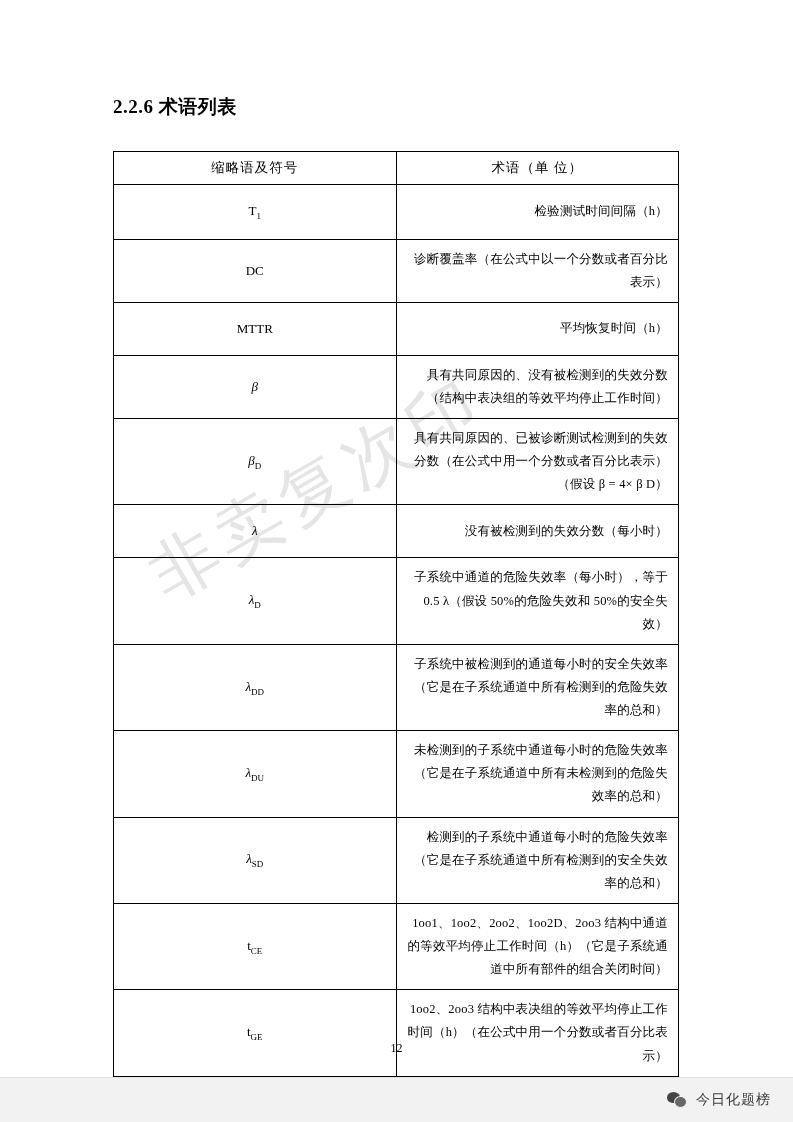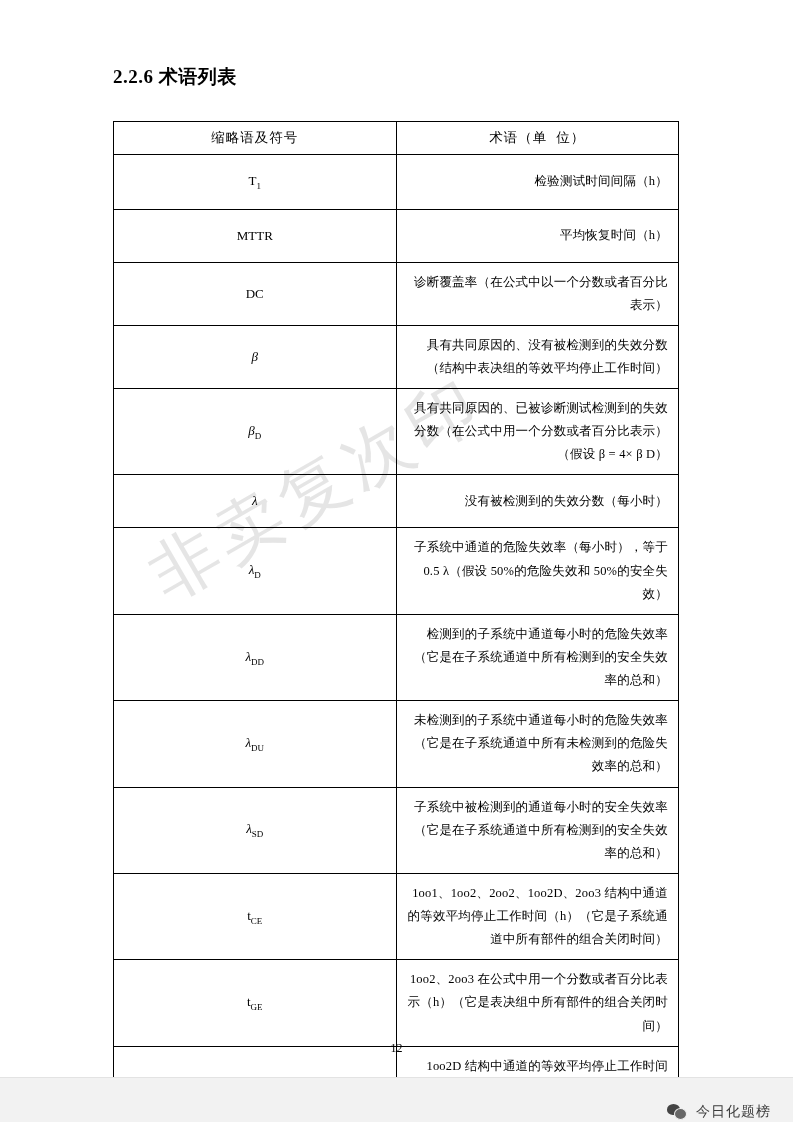--- a/index.html
+++ b/index.html
@@ -39,21 +39,21 @@
   }
   .content {
     position: relative;
     z-index: 2;
     padding: 0;
   }
   h1.section-title {
     font-size: 19px;
     font-weight: bold;
     margin: 0;
-    padding: 64px 0 0 113px;
+    padding: 94px 0 0 113px;
     letter-spacing: 0.5px;
     font-family: "Liberation Serif", "DejaVu Serif", serif;
   }
   table.terms {
     border-collapse: collapse;
     margin: 31px 0 0 113px;
     width: 566px;
     table-layout: fixed;
   }
   table.terms th, table.terms td {
@@ -61,21 +61,20 @@
     font-size: 12.5px;
     font-family: "Liberation Serif", "DejaVu Serif", serif;
     vertical-align: middle;
   }
   table.terms th {
     text-align: center;
     font-weight: normal;
     padding: 7px 4px;
     font-size: 13.5px;
     letter-spacing: 1px;
-    font-family: Liberation Mono, monospace;
   }
   table.terms td.sym {
     width: 122px;
     text-align: center;
     padding: 18px 4px;
     font-size: 13px;
     white-space: nowrap;
   }
   table.terms td.desc {
     padding: 8px 10px 8px 9px;
@@ -107,21 +106,21 @@
     top: 1077px;
     width: 793px;
     height: 45px;
     background: #f2f2f2;
     border-top: 1px solid #e3e3e3;
     z-index: 3;
   }
   .footer-inner {
     position: absolute;
     right: 22px;
-    top: 25px;
+    top: 13px;
     display: flex;
     align-items: center;
     gap: 10px;
     justify-content: flex-end;
   }
   .wechat-icon {
     width: 19px;
     height: 16px;
     display: inline-block;
     position: relative;
@@ -164,62 +163,62 @@
           <th>缩略语及符号</th>
           <th>术语（单 位）</th>
         </tr>
       </thead>
       <tbody id="terms-body">
           <tr>
             <td class="sym">T<sub>1</sub></td>
             <td class="desc">检验测试时间间隔（h）</td>
           </tr>
           <tr>
+            <td class="sym">DC</td>
+            <td class="desc">诊断覆盖率（在公式中以一个分数或者百分比表示）</td>
+          </tr>
+          <tr>
             <td class="sym">MTTR</td>
             <td class="desc">平均恢复时间（h）</td>
           </tr>
           <tr>
-            <td class="sym">DC</td>
-            <td class="desc">诊断覆盖率（在公式中以一个分数或者百分比表示）</td>
-          </tr>
-          <tr>
             <td class="sym"><i>β</i></td>
             <td class="desc">具有共同原因的、没有被检测到的失效分数（结构中表决组的等效平均停止工作时间）</td>
           </tr>
           <tr>
             <td class="sym"><i>β</i><sub>D</sub></td>
             <td class="desc">具有共同原因的、已被诊断测试检测到的失效分数（在公式中用一个分数或者百分比表示）（假设 β = 4× β D）</td>
           </tr>
           <tr>
             <td class="sym"><i>λ</i></td>
             <td class="desc">没有被检测到的失效分数（每小时）</td>
           </tr>
           <tr>
             <td class="sym"><i>λ</i><sub>D</sub></td>
             <td class="desc">子系统中通道的危险失效率（每小时），等于 0.5 λ（假设 50%的危险失效和 50%的安全失效）</td>
           </tr>
           <tr>
             <td class="sym"><i>λ</i><sub>DD</sub></td>
-            <td class="desc">检测到的子系统中通道每小时的危险失效率（它是在子系统通道中所有检测到的安全失效率的总和）</td>
+            <td class="desc">子系统中被检测到的通道每小时的安全失效率（它是在子系统通道中所有检测到的危险失效率的总和）</td>
           </tr>
           <tr>
             <td class="sym"><i>λ</i><sub>DU</sub></td>
             <td class="desc">未检测到的子系统中通道每小时的危险失效率（它是在子系统通道中所有未检测到的危险失效率的总和）</td>
           </tr>
           <tr>
             <td class="sym"><i>λ</i><sub>SD</sub></td>
-            <td class="desc">子系统中被检测到的通道每小时的安全失效率（它是在子系统通道中所有检测到的安全失效率的总和）</td>
+            <td class="desc">检测到的子系统中通道每小时的危险失效率（它是在子系统通道中所有检测到的安全失效率的总和）</td>
           </tr>
           <tr>
             <td class="sym">t<sub>CE</sub></td>
             <td class="desc">1oo1、1oo2、2oo2、1oo2D、2oo3 结构中通道的等效平均停止工作时间（h）（它是子系统通道中所有部件的组合关闭时间）</td>
           </tr>
           <tr>
             <td class="sym">t<sub>GE</sub></td>
-            <td class="desc">1oo2、2oo3 在公式中用一个分数或者百分比表示（h）（它是表决组中所有部件的组合关闭时间）</td>
+            <td class="desc">1oo2、2oo3 结构中表决组的等效平均停止工作时间（h）（在公式中用一个分数或者百分比表示）</td>
           </tr>
           <tr>
             <td class="sym">t'</td>
             <td class="desc">1oo2D 结构中通道的等效平均停止工作时间（h）（它是子系统通道中所有部件的组合关闭时间）</td>
           </tr>
         </tbody>
     </table>
   </div>
 
   <div class="pagenum">12</div>

